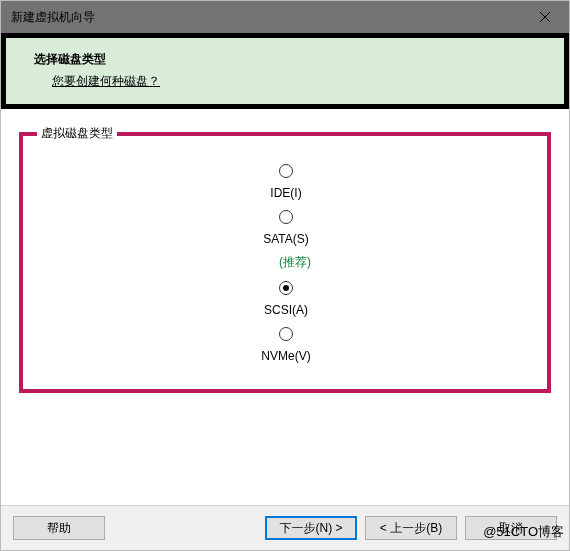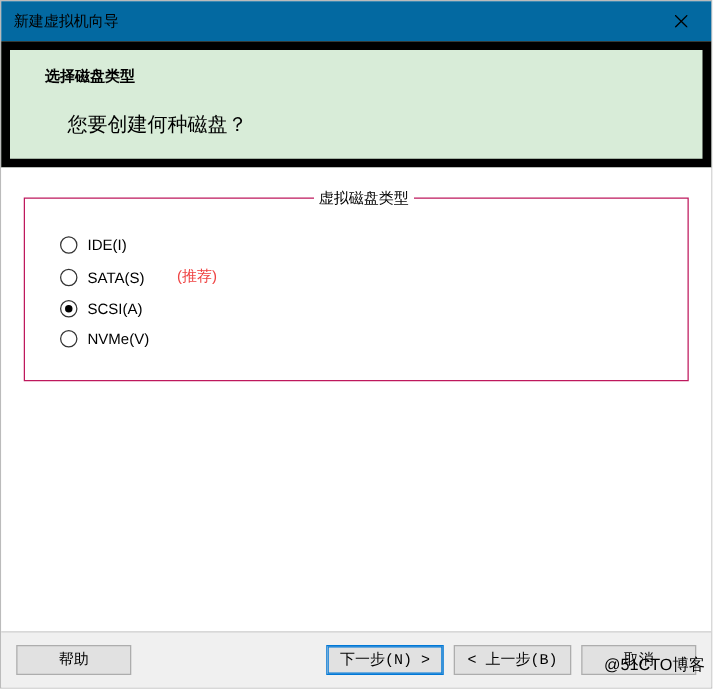--- a/index.html
+++ b/index.html
@@ -17,103 +17,103 @@
   .dialog {
     width: 570px;
     height: 551px;
     border: 1px solid #bbb;
     background: #fff;
     display: flex;
     flex-direction: column;
   }
   .titlebar {
     height: 32px;
-    background: #0369a1;
+    background: #737373;
     display: flex;
     align-items: center;
     padding: 0 2px 0 10px;
     border-bottom: 0;
   }
   .titlebar .title {
     flex: 1;
     font-size: 12px;
   }
   .title-close {
     width: 44px;
     height: 30px;
     display: flex;
     align-items: center;
     justify-content: center;
     cursor: default;
   }
   .title-close svg { width: 10px; height: 10px; }
   .header {
     background: #d8ecd8;
-    border: 7px solid #000000;
+    border: 5px solid #000000;
     margin: 0;
     padding: 12px 18px 14px 28px;
     line-height: 1.5;
   }
   .header .h-title { font-weight: bold; font-size: 12px; }
-  .header .h-sub   { font-size: 16px; padding-left: 18px; margin-top: 19px; }
+  .header .h-sub   { font-size: 12px; padding-left: 18px; margin-top: 4px; text-decoration: underline; }
   .content {
     flex: 1;
     padding: 16px 18px 0 18px;
     background: #fff;
   }
   fieldset.group {
-    border: 1px solid #be185d;
-    padding: 14px 14px 16px 26px;
+    border: 4px solid #be185d;
+    padding: 14px 14px 16px 14px;
     margin: 0;
-    text-align: center;
   }
   fieldset.group legend {
     padding: 0 4px;
     font-size: 12px;
     color: #000;
   }
   .radio-row {
     display: flex;
     align-items: center;
     gap: 8px;
     margin: 8px 0 10px 2px;
     font-size: 12px;
+    flex-direction: column;
   }
   .radio {
     width: 14px; height: 14px;
     border: 1px solid #333;
     border-radius: 50%;
     display: inline-flex;
     align-items: center;
     justify-content: center;
     background: #fff;
   }
   .radio.checked::after {
     content: "";
     width: 6px; height: 6px;
     background: #000;
     border-radius: 50%;
   }
   .radio-label {}
-  .hint { margin-left: 18px; color: #ef4444; }
+  .hint { margin-left: 18px; color: #15803d; }
   .footer {
     border-top: 1px solid #d0d0d0;
     background: #f0f0f0;
     padding: 10px 12px;
     display: flex;
     align-items: center;
     gap: 8px;
   }
   .footer .spacer { flex: 1; }
   button.win {
     min-width: 92px;
     height: 24px;
     background: #e1e1e1;
     border: 1px solid #adadad;
-    font-family: Liberation Mono, monospace;
+    font-family: Liberation Sans, sans-serif;
     font-size: 12px;
     padding: 0 10px;
     line-height: 22px;
     cursor: default;
   }
   button.win.default {
     border: 1px solid #0078d7;
     box-shadow: 0 0 0 1px #0078d7 inset;
   }
   .watermark {

